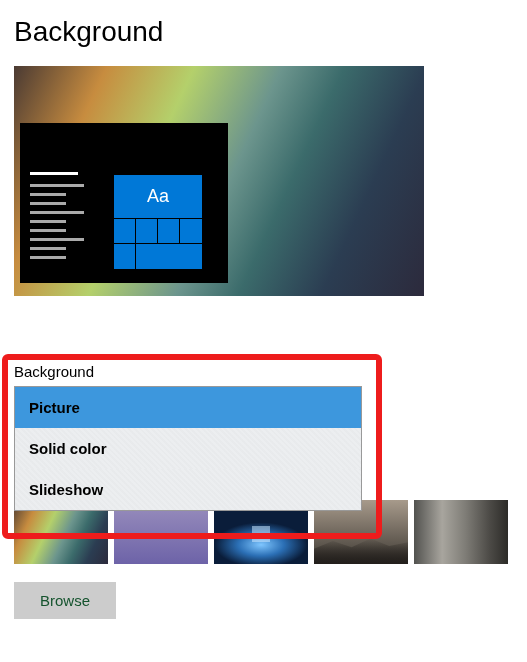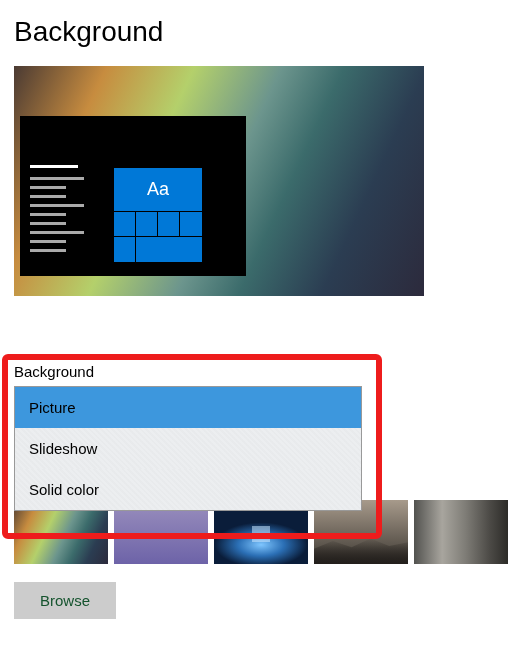--- a/index.html
+++ b/index.html
@@ -31,22 +31,22 @@
         #c78c3f 18%,
         #b4d06b 35%,
         #6c958d 52%,
         #3b6b6b 64%,
         #2b3d52 80%,
         #2c2a3c 100%);
     }
     .preview-taskbar-region {
       position: absolute;
       left: 6px;
-      bottom: 20px;
-      width: 226px;
+      bottom: 13px;
+      width: 208px;
       height: 160px;
       background: #000;
     }
     .preview-list {
       position: absolute;
       left: 10px;
       bottom: 18px;
       width: 55px;
     }
     .preview-list .line {
@@ -119,20 +119,21 @@
       color: #000;
     }
     .dropdown-open {
       position: absolute;
       left: 14px;
       top: 386px;
       width: 348px;
       border: 1px solid #999;
       background: #eceef0;
       z-index: 20;
+      font-weight: bold;
     }
     .dropdown-item {
       padding: 12px 14px;
       font-size: 15px;
       color: #000;
       cursor: pointer;
       background-image: repeating-linear-gradient(45deg, rgba(0,0,0,0.015) 0 2px, transparent 2px 4px);
     }
     .dropdown-item.selected {
       background: #3d97dd;
@@ -230,22 +231,22 @@
     </div>
   </div>
 </div>
 
 <div class="highlight-box"></div>
 
 <div class="background-label">Background</div>
 
 <div class="dropdown-open">
   <div class="dropdown-item selected">Picture</div>
+  <div class="dropdown-item">Solid color</div>
   <div class="dropdown-item">Slideshow</div>
-  <div class="dropdown-item">Solid color</div>
 </div>
 
 <div class="thumbnail-row">
   <div class="thumb thumb1"></div>
   <div class="thumb thumb2"></div>
   <div class="thumb thumb3"></div>
   <div class="thumb thumb4"></div>
   <div class="thumb thumb5"></div>
 </div>
 

